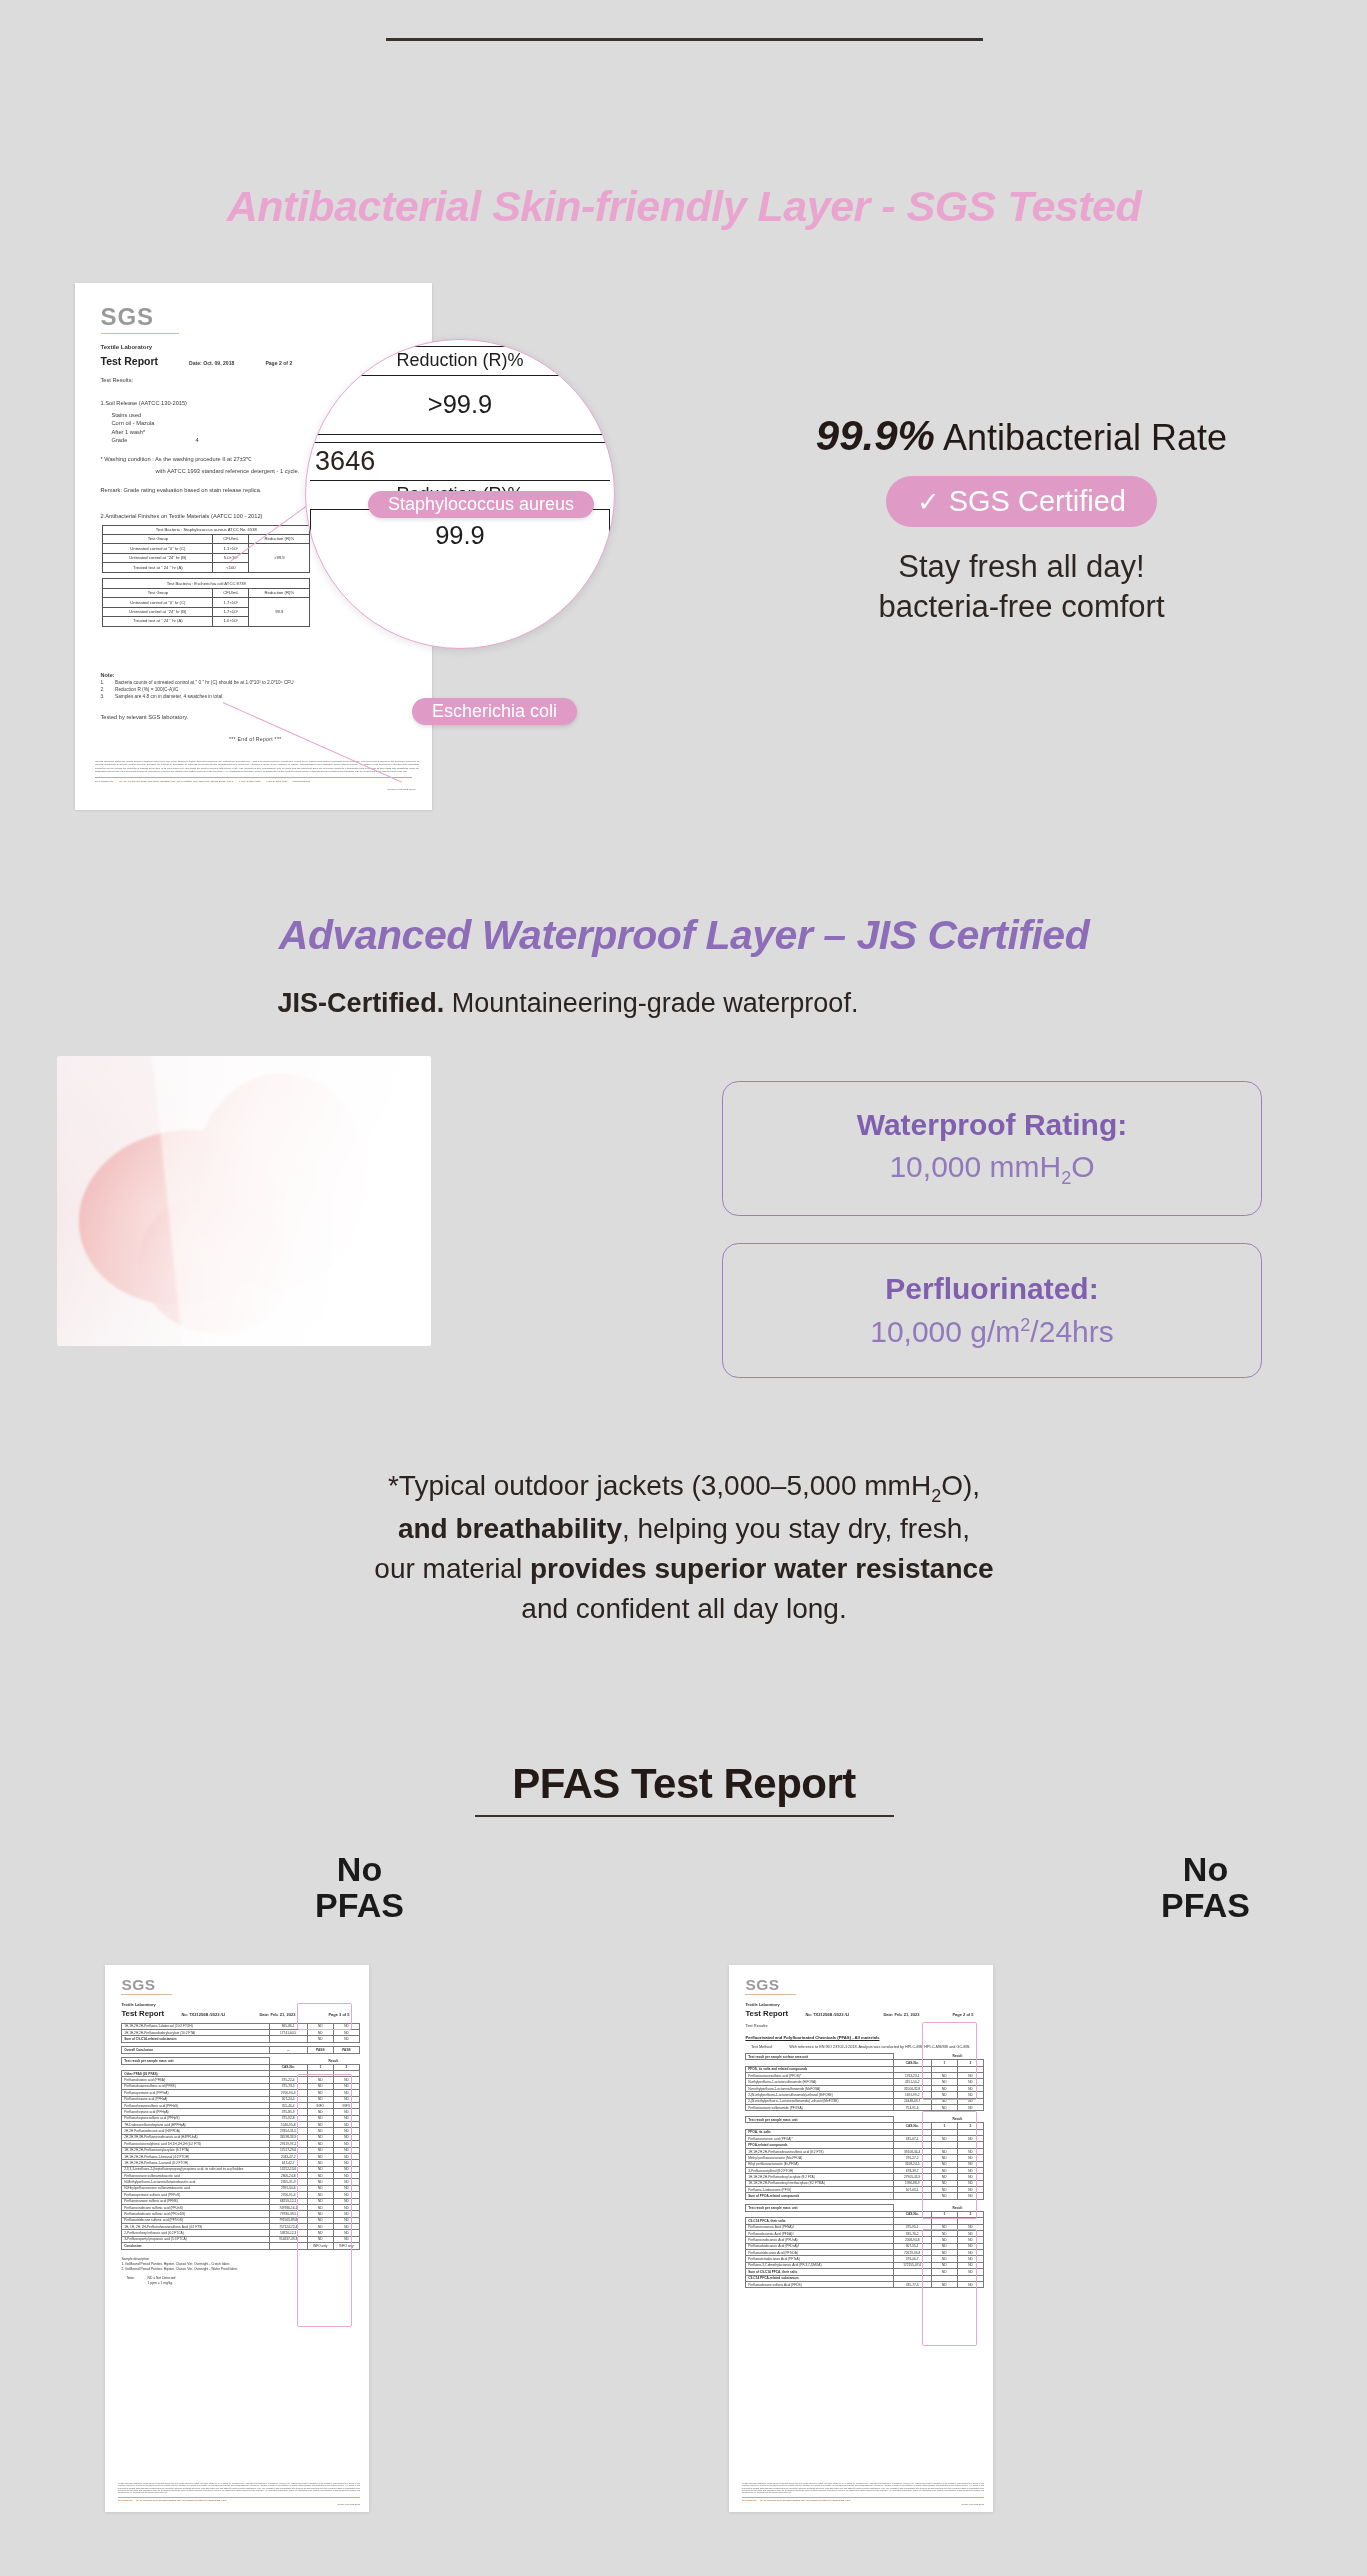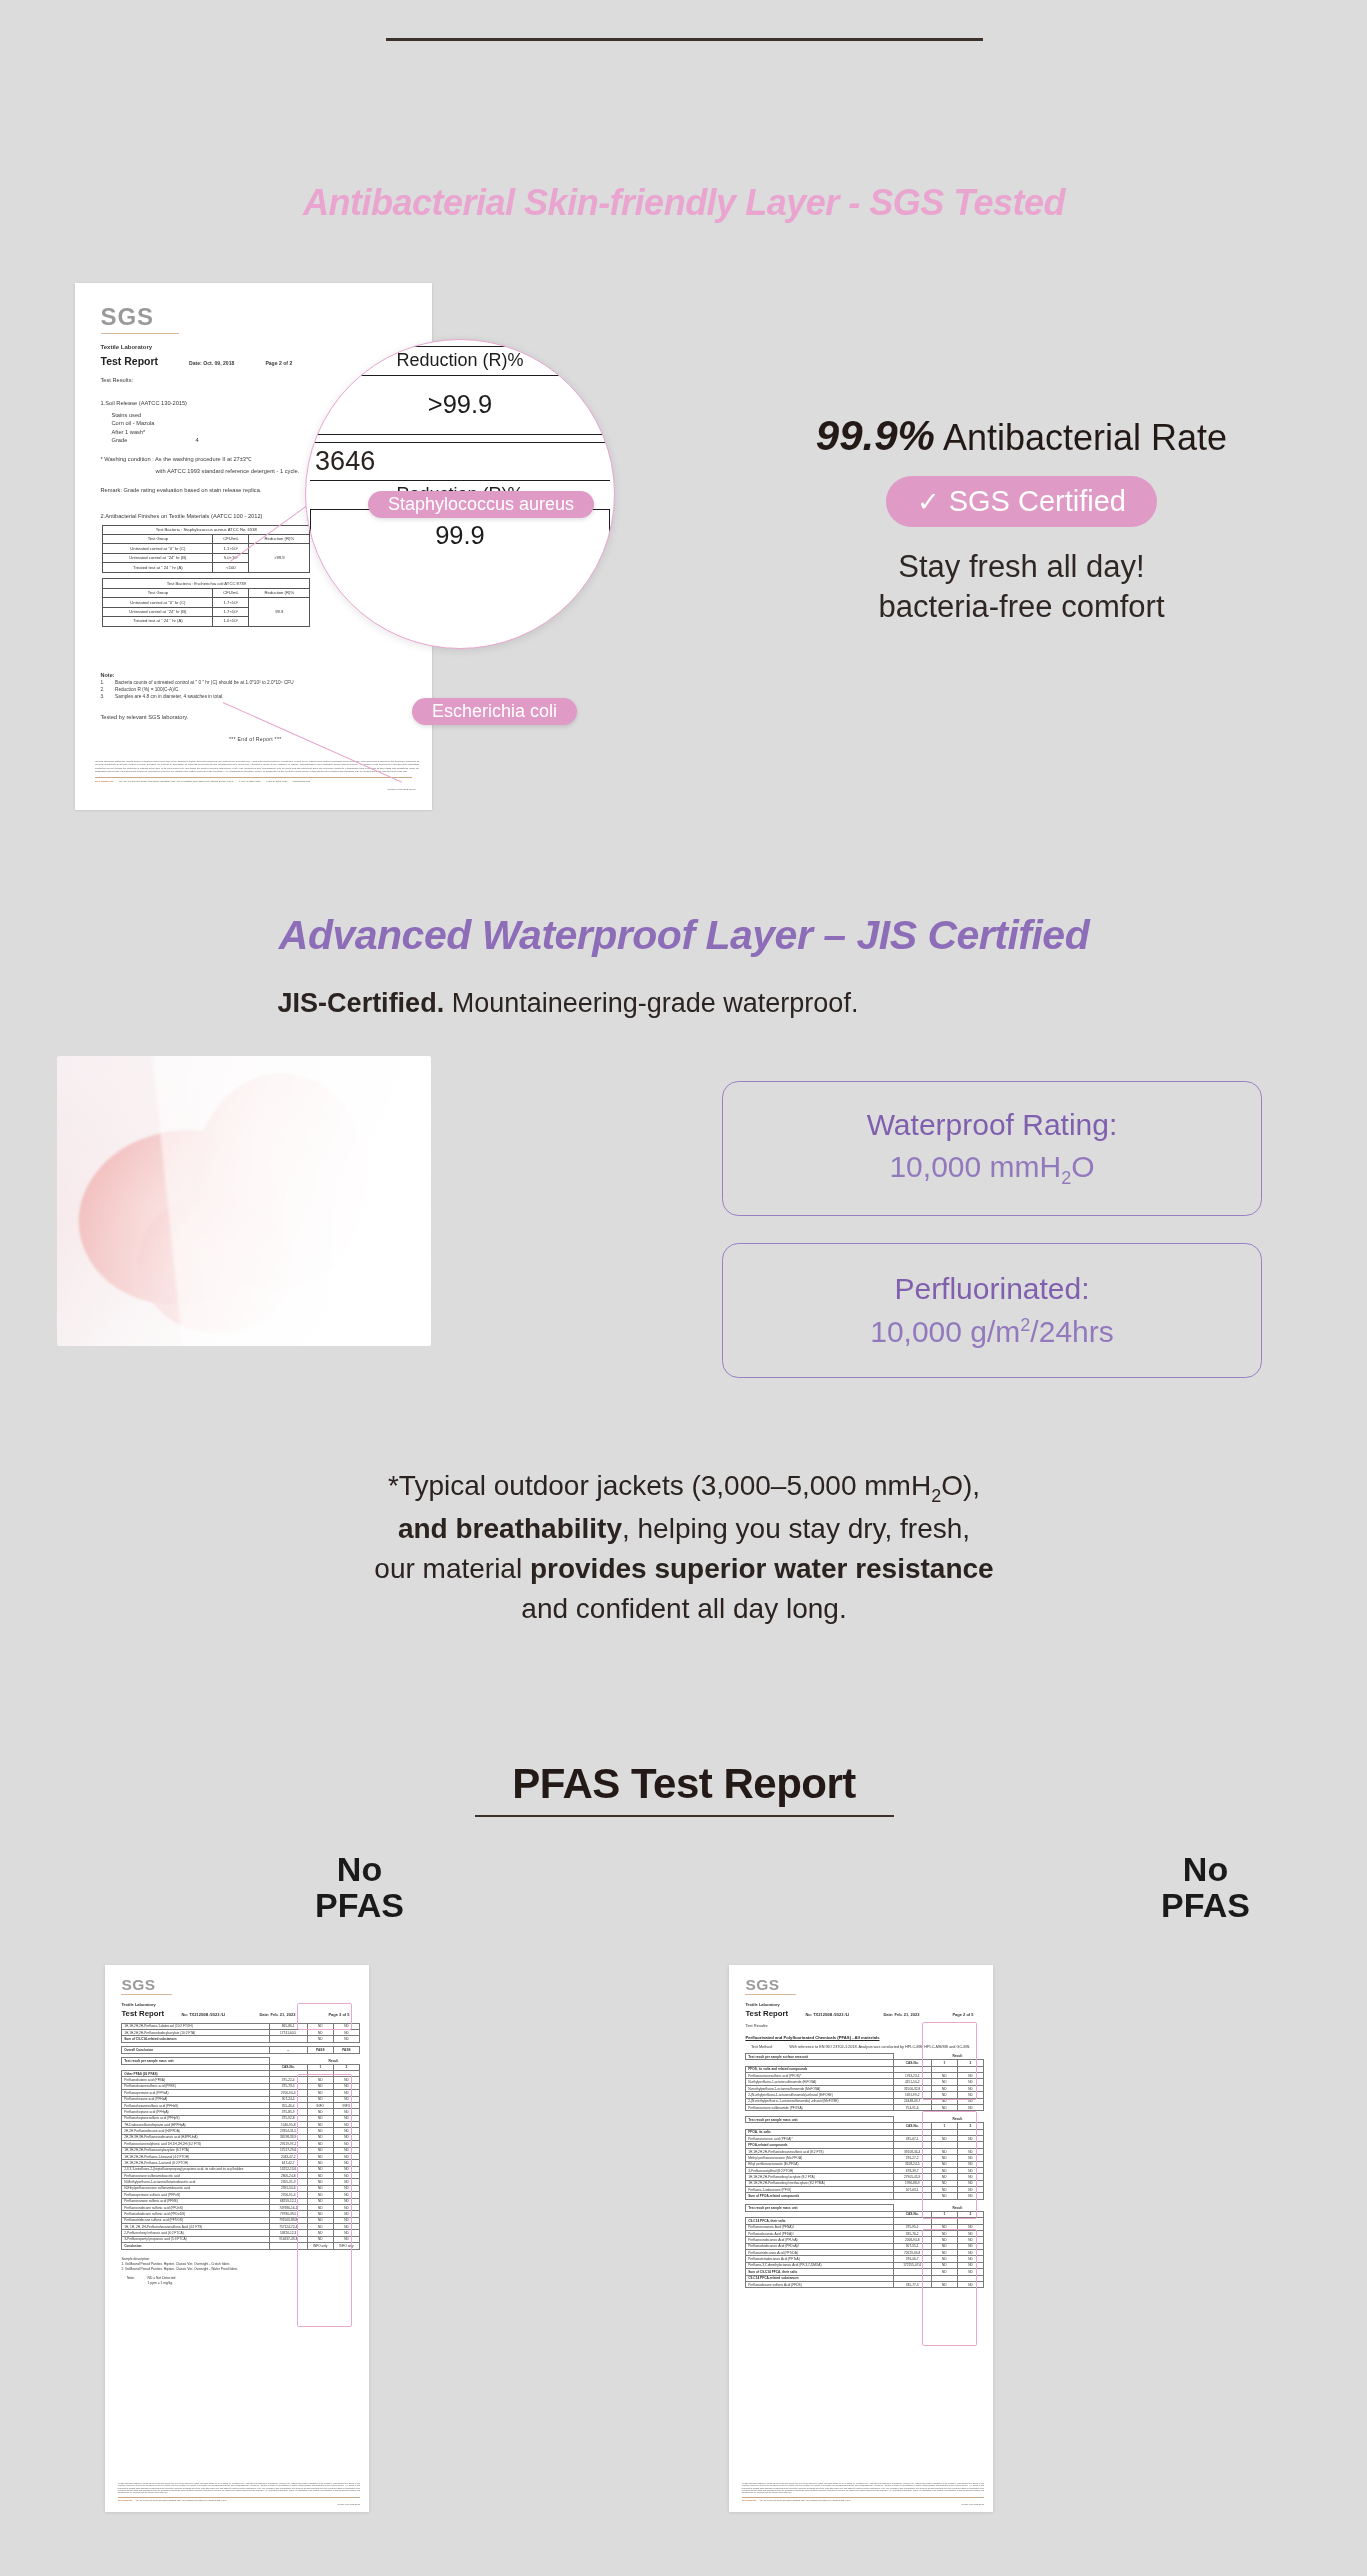--- a/index.html
+++ b/index.html
@@ -20,21 +20,21 @@
     color: #231a17;
     font-family: "Liberation Sans Narrow", "Liberation Sans", sans-serif;
   }
   .h-rule {
     height: 2.7px;
     background: #3b312d;
     margin: 9px auto 0;
   }
   .h-section-pink {
     text-align: center;
-    font-size: 36px;
+    font-size: 43px;
     font-weight: bold;
     font-style: italic;
     color: #e9a5cf;
     letter-spacing: -0.5px;
   }
   .h-section-purple {
     text-align: center;
     font-size: 41px;
     font-weight: bold;
     font-style: italic;
@@ -156,21 +156,21 @@
     position:absolute; left:30%; top:-8%; width:95%; height:120%;
     background: linear-gradient(100deg, rgba(255,255,255,.55), rgba(255,255,255,.98));
     transform: rotate(-6deg);
     filter: blur(1.8px);
   }
 
   .spec-card {
     position:absolute; border: 1.4px solid #9b7fc4; border-radius: 16.4px;
     text-align:center; display:flex; flex-direction:column; justify-content:center;
   }
-  .spec-title { font-size: 30px; font-weight:normal; color:#7f5fae; }
+  .spec-title { font-size: 30px; font-weight:bold; color:#7f5fae; }
   .spec-val { font-size: 30px; color:#9279bd; font-weight:300; margin-top: 8.2px; }
   .spec-val sub, .spec-val sup { font-size: 18px; }
 
   #wp-note {
     left: 137px; top: 1466px; width: 1094px; text-align:center;
     font-size: 28px; line-height: 1.42; color:#2b2320; font-weight:300;
   }
   #wp-note b { font-weight:bold; }
   #wp-note sub { font-size:18px; }
 

